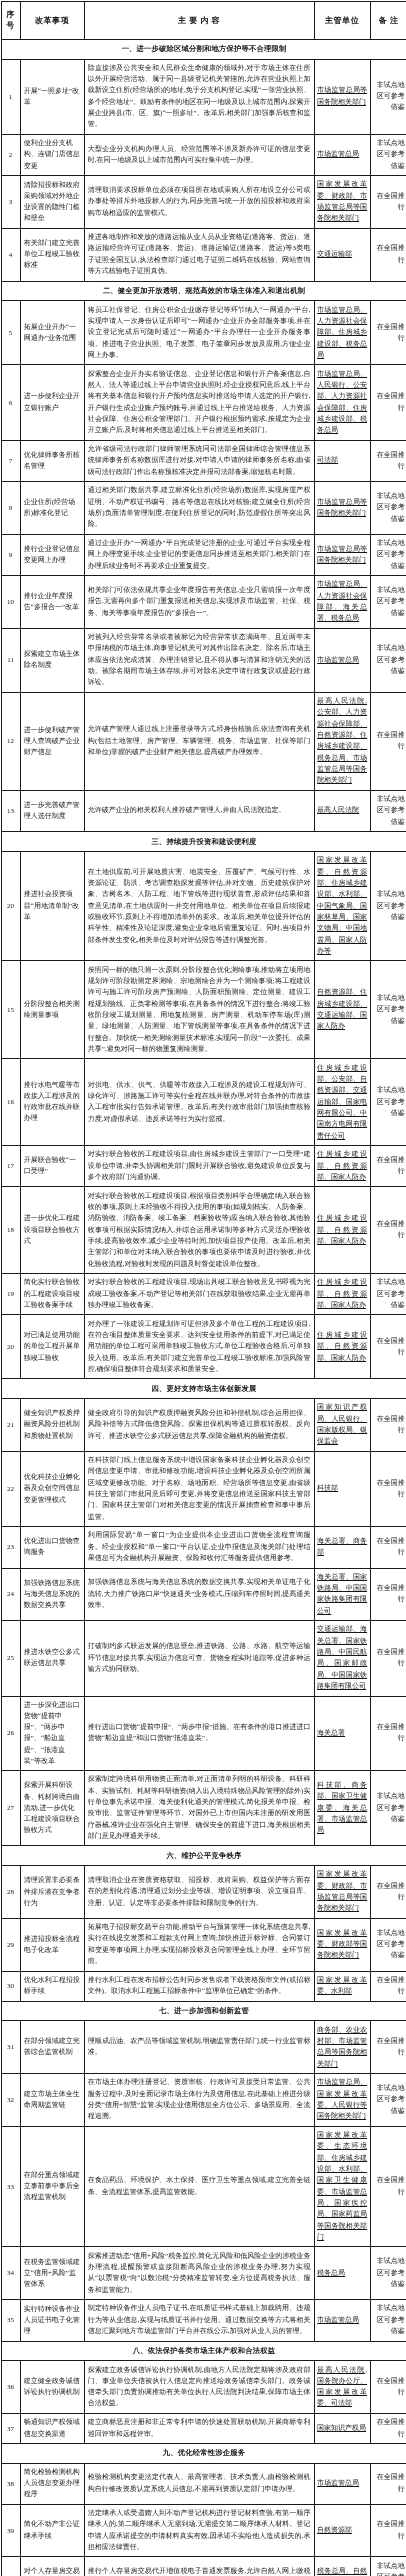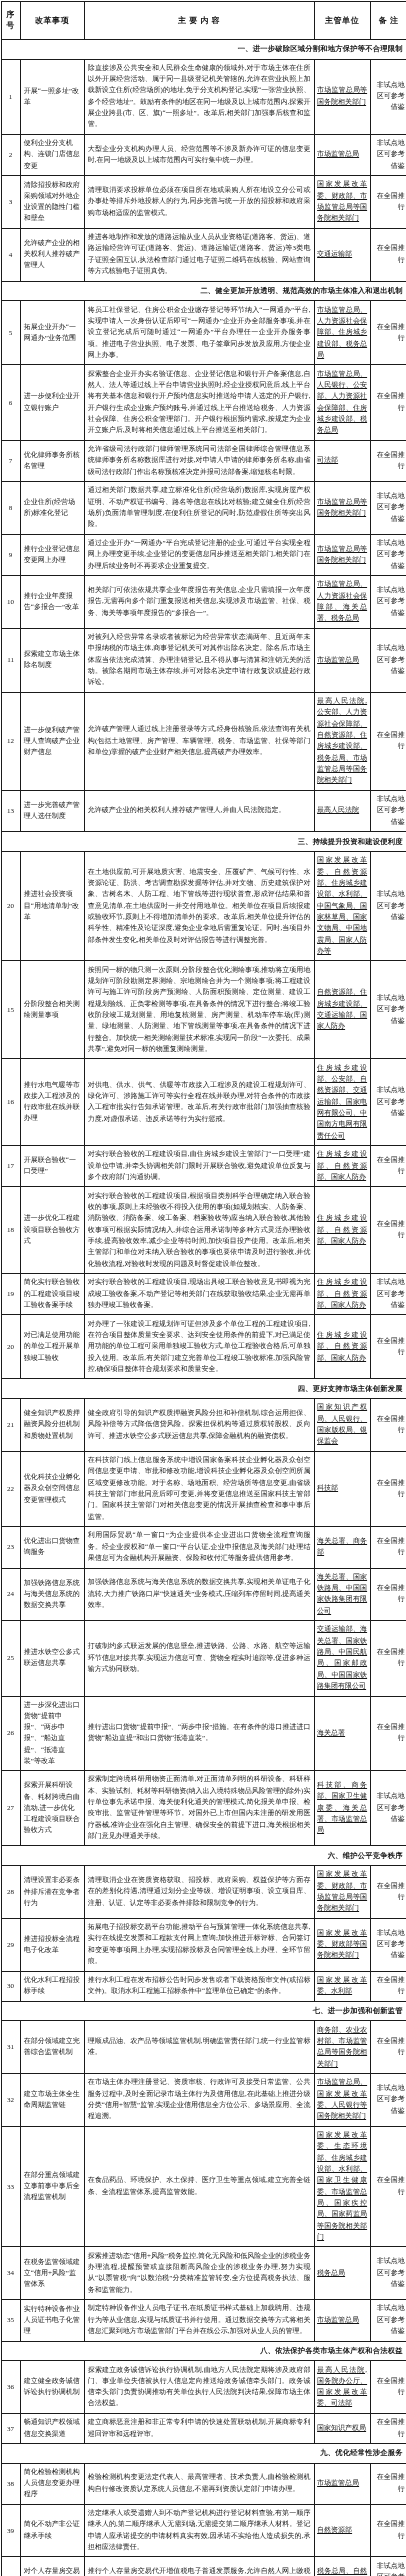--- a/index.html
+++ b/index.html
@@ -1,21 +1,21 @@
 <!DOCTYPE html>
 <html style="font-size:10.2px"><head>
 <meta charset="utf-8">
 <style>
   html,body{margin:0;padding:0;background:#ffffff;}
   body{width:406px;color:#161616;font-family:"Liberation Serif","DejaVu Serif",serif;}
   .doc{width:406px;min-height:2576px;box-sizing:border-box;background:#fff;padding:0.6px;}
   table.reform{width:405px;height:2572px;border-collapse:collapse;table-layout:fixed;border:1.3px solid #1a1a1a;}
   th,td{border:0.6px solid #1a1a1a;vertical-align:middle;box-sizing:border-box;}
   thead th{font-size:8px;font-weight:bold;text-align:center;padding:7.6px 1.3px;letter-spacing:0.6px;height:29px;}
-  td.section{font-size:7.3px;font-weight:bold;text-align:right;padding:4.4px 3.8px;letter-spacing:0.2px;}
+  td.section{font-size:7.3px;font-weight:bold;text-align:center;padding:4.4px 3.8px;letter-spacing:0.2px;}
   td.num{font-size:7px;text-align:center;padding:2.5px 0.6px;}
   td.item{font-size:7px;text-align:left;padding:3.2px 2.5px 3.2px 3.2px;line-height:1.6;}
   td.content{font-size:7px;text-align:justify;text-justify:inter-ideograph;padding:3.2px 3.2px;line-height:1.62;}
   td.dept{font-size:7px;text-align:justify;text-justify:inter-ideograph;padding:3.2px 2.5px;line-height:1.62;text-decoration:underline;}
   td.note{font-size:7px;text-align:right;padding:3.2px 1.9px;line-height:1.62;}
 </style>
 </head>
 <body>
 
 <div class="doc">
@@ -56,21 +56,21 @@
         </tr>
         <tr>
           <td class="num">3</td>
           <td class="item">清除招投标和政府采购领域对外地企业设置的隐性门槛和壁垒</td>
           <td class="content">清理取消要求投标单位必须在项目所在地或采购人所在地设立分公司或办事处等排斥外地投标人的行为,同步完善与统一开放的招投标和政府采购市场相适应的监管模式。</td>
           <td class="dept">国家发展改革委、财政部、市场监管总局等国务院相关部门</td>
           <td class="note">在全国推行</td>
         </tr>
         <tr>
           <td class="num">4</td>
-          <td class="item">允许破产企业的相关权利人推荐破产管理人</td>
+          <td class="item">有关部门建立完善单位工程竣工验收标准</td>
           <td class="content">推进各地制作和发放的道路运输从业人员从业资格证(道路客、货运)、道路运输经营许可证(道路客、货运)、道路运输证(道路客、货运)等3类电子证照全国互认,执法检查部门通过电子证照二维码在线核验、网站查询等方式核验电子证照真伪。</td>
           <td class="dept">交通运输部</td>
           <td class="note">在全国推行</td>
         </tr>
         <tr>
           <td colspan="5" class="section">二、健全更加开放透明、规范高效的市场主体准入和退出机制</td>
         </tr>
         <tr>
           <td class="num">5</td>
           <td class="item">拓展企业开办“一网通办”业务范围</td>

